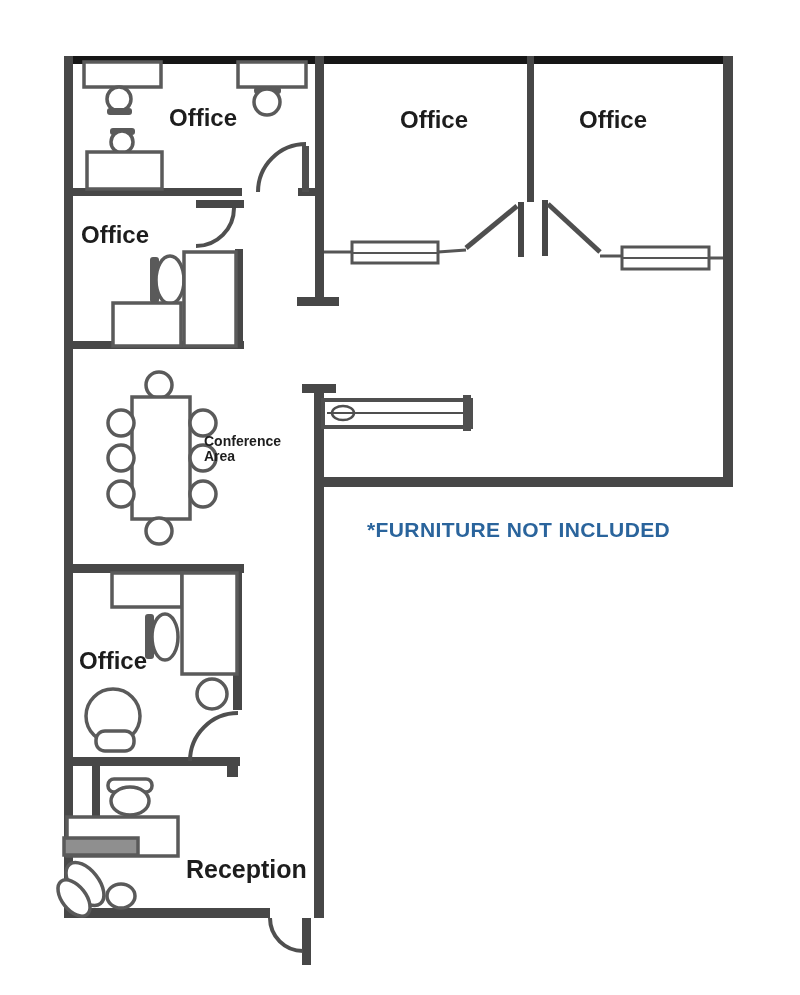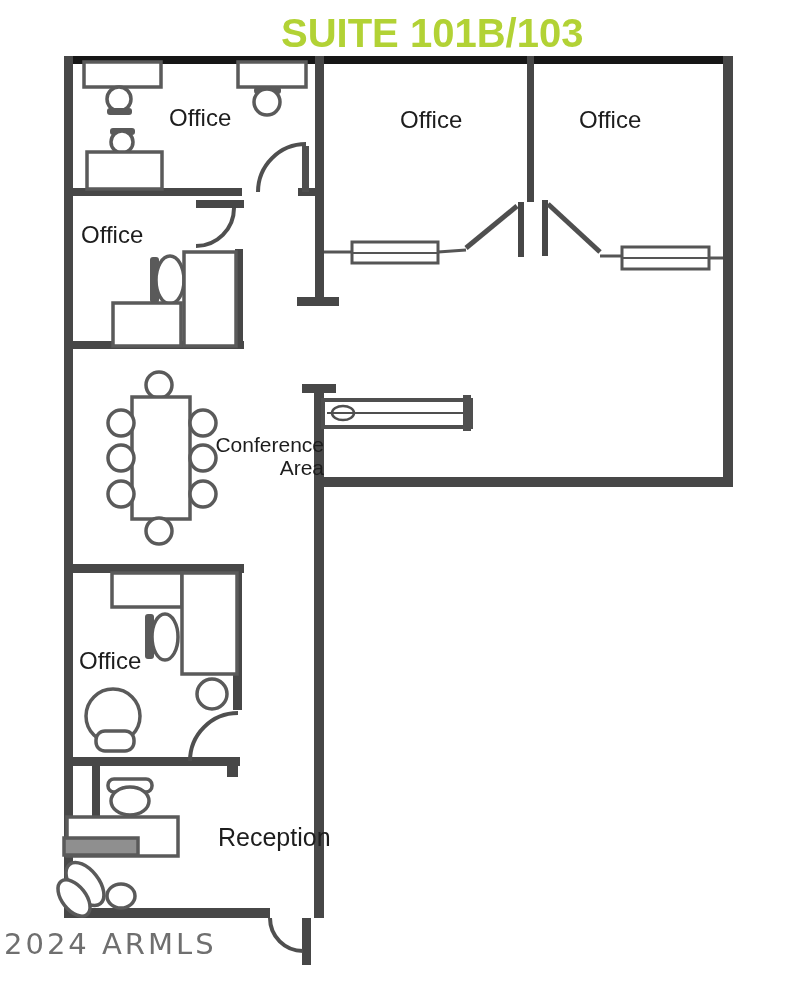--- a/index.html
+++ b/index.html
@@ -6,31 +6,31 @@
   .stage{
     position:relative;width:800px;height:995px;background:#ffffff;overflow:hidden;
     font-family:"Liberation Sans",sans-serif;
   }
   .stage svg{position:absolute;left:0;top:0;}
   .label{position:absolute;color:#1d1d1d;white-space:nowrap;}
   .title{
     left:281px;top:11px;font-size:40px;font-weight:bold;color:#b2d235;
     letter-spacing:0px;font-family:"Liberation Sans",sans-serif;
   }
-  .room{font-size:24px;font-weight:400;}
+  .room{font-size:24px;font-weight:700;}
   .office-top-left{left:169px;top:104px;}
   .office-mid-top{left:400px;top:106px;}
   .office-right-top{left:579px;top:106px;}
   .office-left-upper{left:81px;top:221px;}
   .office-left-lower{left:79px;top:647px;}
   .break-area{left:348px;top:368px;}
-  .reception{left:186px;top:823px;font-size:25px;margin-left:32px;}
+  .reception{left:186px;top:855px;font-size:25px;}
   .conference{
-    left:204px;top:434px;width:120px;text-align:right;
-    font-size:21px;font-weight:400;line-height:1.08;white-space:normal;
+    left:204px;top:434px;width:120px;text-align:left;
+    font-size:14px;font-weight:700;line-height:1.08;white-space:normal;
   }
   .furniture-note{
     left:367px;top:518px;font-size:21px;font-weight:bold;color:#2a649c;letter-spacing:0.4px;
   }
   .watermark{
     left:4px;top:927px;font-size:29px;color:#6f6f6f;letter-spacing:3px;
     font-family:"DejaVu Sans",sans-serif;font-weight:500;
   }
 </style>
 </head>
@@ -142,30 +142,29 @@
       <rect x="108" y="779" width="44" height="13" rx="6"></rect>
       <ellipse cx="130" cy="801" rx="19" ry="14"></ellipse>
       <rect x="67" y="817" width="111" height="39"></rect>
       <rect x="64" y="838" width="74" height="17" fill="#8f8f8f"></rect>
       <ellipse cx="85" cy="884" rx="14" ry="25" transform="rotate(-38 85 884)"></ellipse>
       <ellipse cx="74" cy="898" rx="12" ry="21" transform="rotate(-38 74 898)"></ellipse>
       <ellipse cx="121" cy="896" rx="14" ry="12"></ellipse>
     </g>
   </svg>
 
-  <div class="label title">SUITE 101B/103</div>
 
   <div class="label room office-top-left">Office</div>
   <div class="label room office-mid-top">Office</div>
   <div class="label room office-right-top">Office</div>
   <div class="label room office-left-upper">Office</div>
   <div class="label room office-left-lower">Office</div>
 
   <div class="label conference">
     <div>Conference</div>
     <div>Area</div>
   </div>
 
   <div class="label room reception">Reception</div>
 
+  <div class="label furniture-note">*FURNITURE NOT INCLUDED</div>
 
-  <div class="label watermark">2024 ARMLS</div>
 </div>
 
 </body></html>

